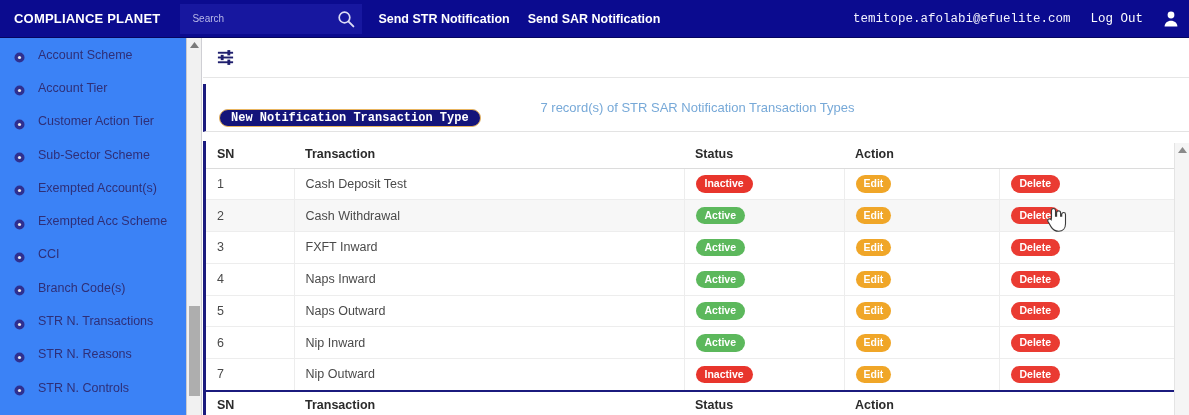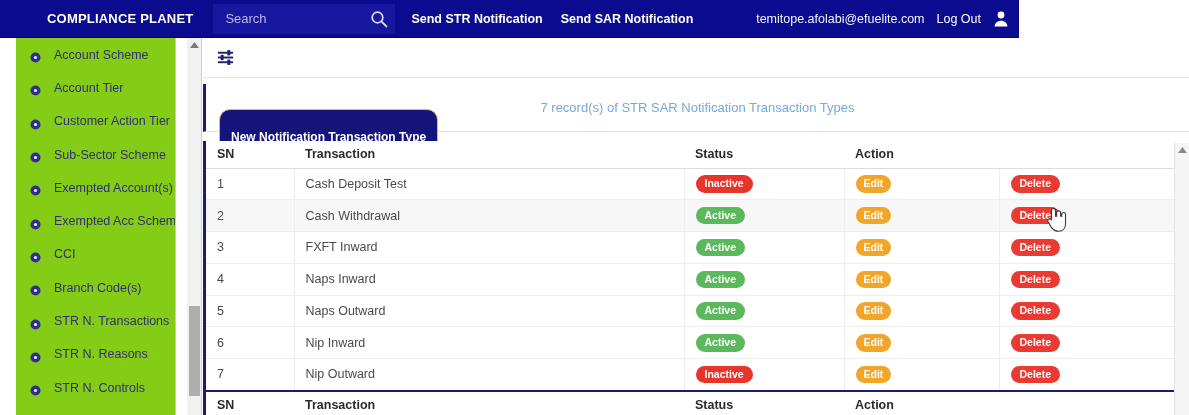--- a/index.html
+++ b/index.html
@@ -9,26 +9,25 @@
     height: 415px;
     overflow: hidden;
     background: #ffffff;
     font-family: "Liberation Sans", sans-serif;
   }
 
   
   #topnav {
     position: absolute;
     left: 0; top: 0;
-    width: 1019px; height: 38px;
+    width: 1189px; height: 38px;
     background: #0b0b8f;
     display: flex;
     align-items: center;
     border-bottom: 1px solid #05055f;
-    padding-left: 33px;
   }
   #brand {
     color: #ffffff;
     font-size: 13px;
     font-weight: bold;
     letter-spacing: .2px;
     padding-left: 14px;
     white-space: nowrap;
   }
   #search-wrap {
@@ -39,21 +38,21 @@
     background: #17179f;
     display: flex;
     align-items: center;
   }
   #search-input {
     border: 0;
     outline: 0;
     background: transparent;
     color: #e9e9ff;
     font-family: "Liberation Sans", sans-serif;
-    font-size: 13px;
+    font-size: 10px;
     padding-left: 12px;
     width: 148px;
     height: 28px;
   }
   #search-input::placeholder { color: #b9b9e8; }
   #search-icon-btn {
     position: absolute;
     right: 6px; top: 5px;
     width: 20px; height: 20px;
     cursor: pointer;
@@ -69,42 +68,43 @@
     font-size: 12.5px;
     font-weight: bold;
     white-space: nowrap;
     text-decoration: none;
     cursor: pointer;
   }
   #nav-right {
     margin-left: auto;
     display: flex;
     align-items: center;
-    gap: 12px;
+    gap: 20px;
     padding-right: 10px;
+    font-family: Liberation Mono, monospace;
   }
   #user-email {
     color: #f2f2ff;
     font-size: 12.5px;
     white-space: nowrap;
   }
   #logout-link {
     color: #ffffff;
     font-size: 12.5px;
     white-space: nowrap;
     cursor: pointer;
   }
   #user-avatar-icon { width: 16px; height: 17px; }
 
   
   #sidebar {
     position: absolute;
-    left: 16px; top: 38px;
-    width: 160px; height: 377px;
-    background: #84cc16;
+    left: 0; top: 38px;
+    width: 187px; height: 377px;
+    background: #3b82f6;
     border-right: 1px solid #c9c9cf;
     overflow: hidden;
   }
   .side-item {
     height: 33.3px;
     display: flex;
     align-items: center;
     padding-left: 14px;
     cursor: pointer;
     gap: 13px;
@@ -179,24 +179,24 @@
     font-size: 13px;
     white-space: nowrap;
   }
   #new-type-button {
     position: absolute;
     left: 13px; top: 25px;
     background: #14147a;
     color: #ffffff;
     border: 1.5px solid #e8b45e;
     border-radius: 11px;
-    font-family: Liberation Sans, sans-serif;
+    font-family: Liberation Mono, monospace;
     font-size: 12px;
     font-weight: bold;
-    padding: 20px 11px;
+    padding: 1px 11px;
     cursor: pointer;
     white-space: nowrap;
   }
 
   
   #table-wrap {
     position: relative;
     margin-top: 9px;
     border-left: 3px solid #1b1b7e;
     width: 971px;

